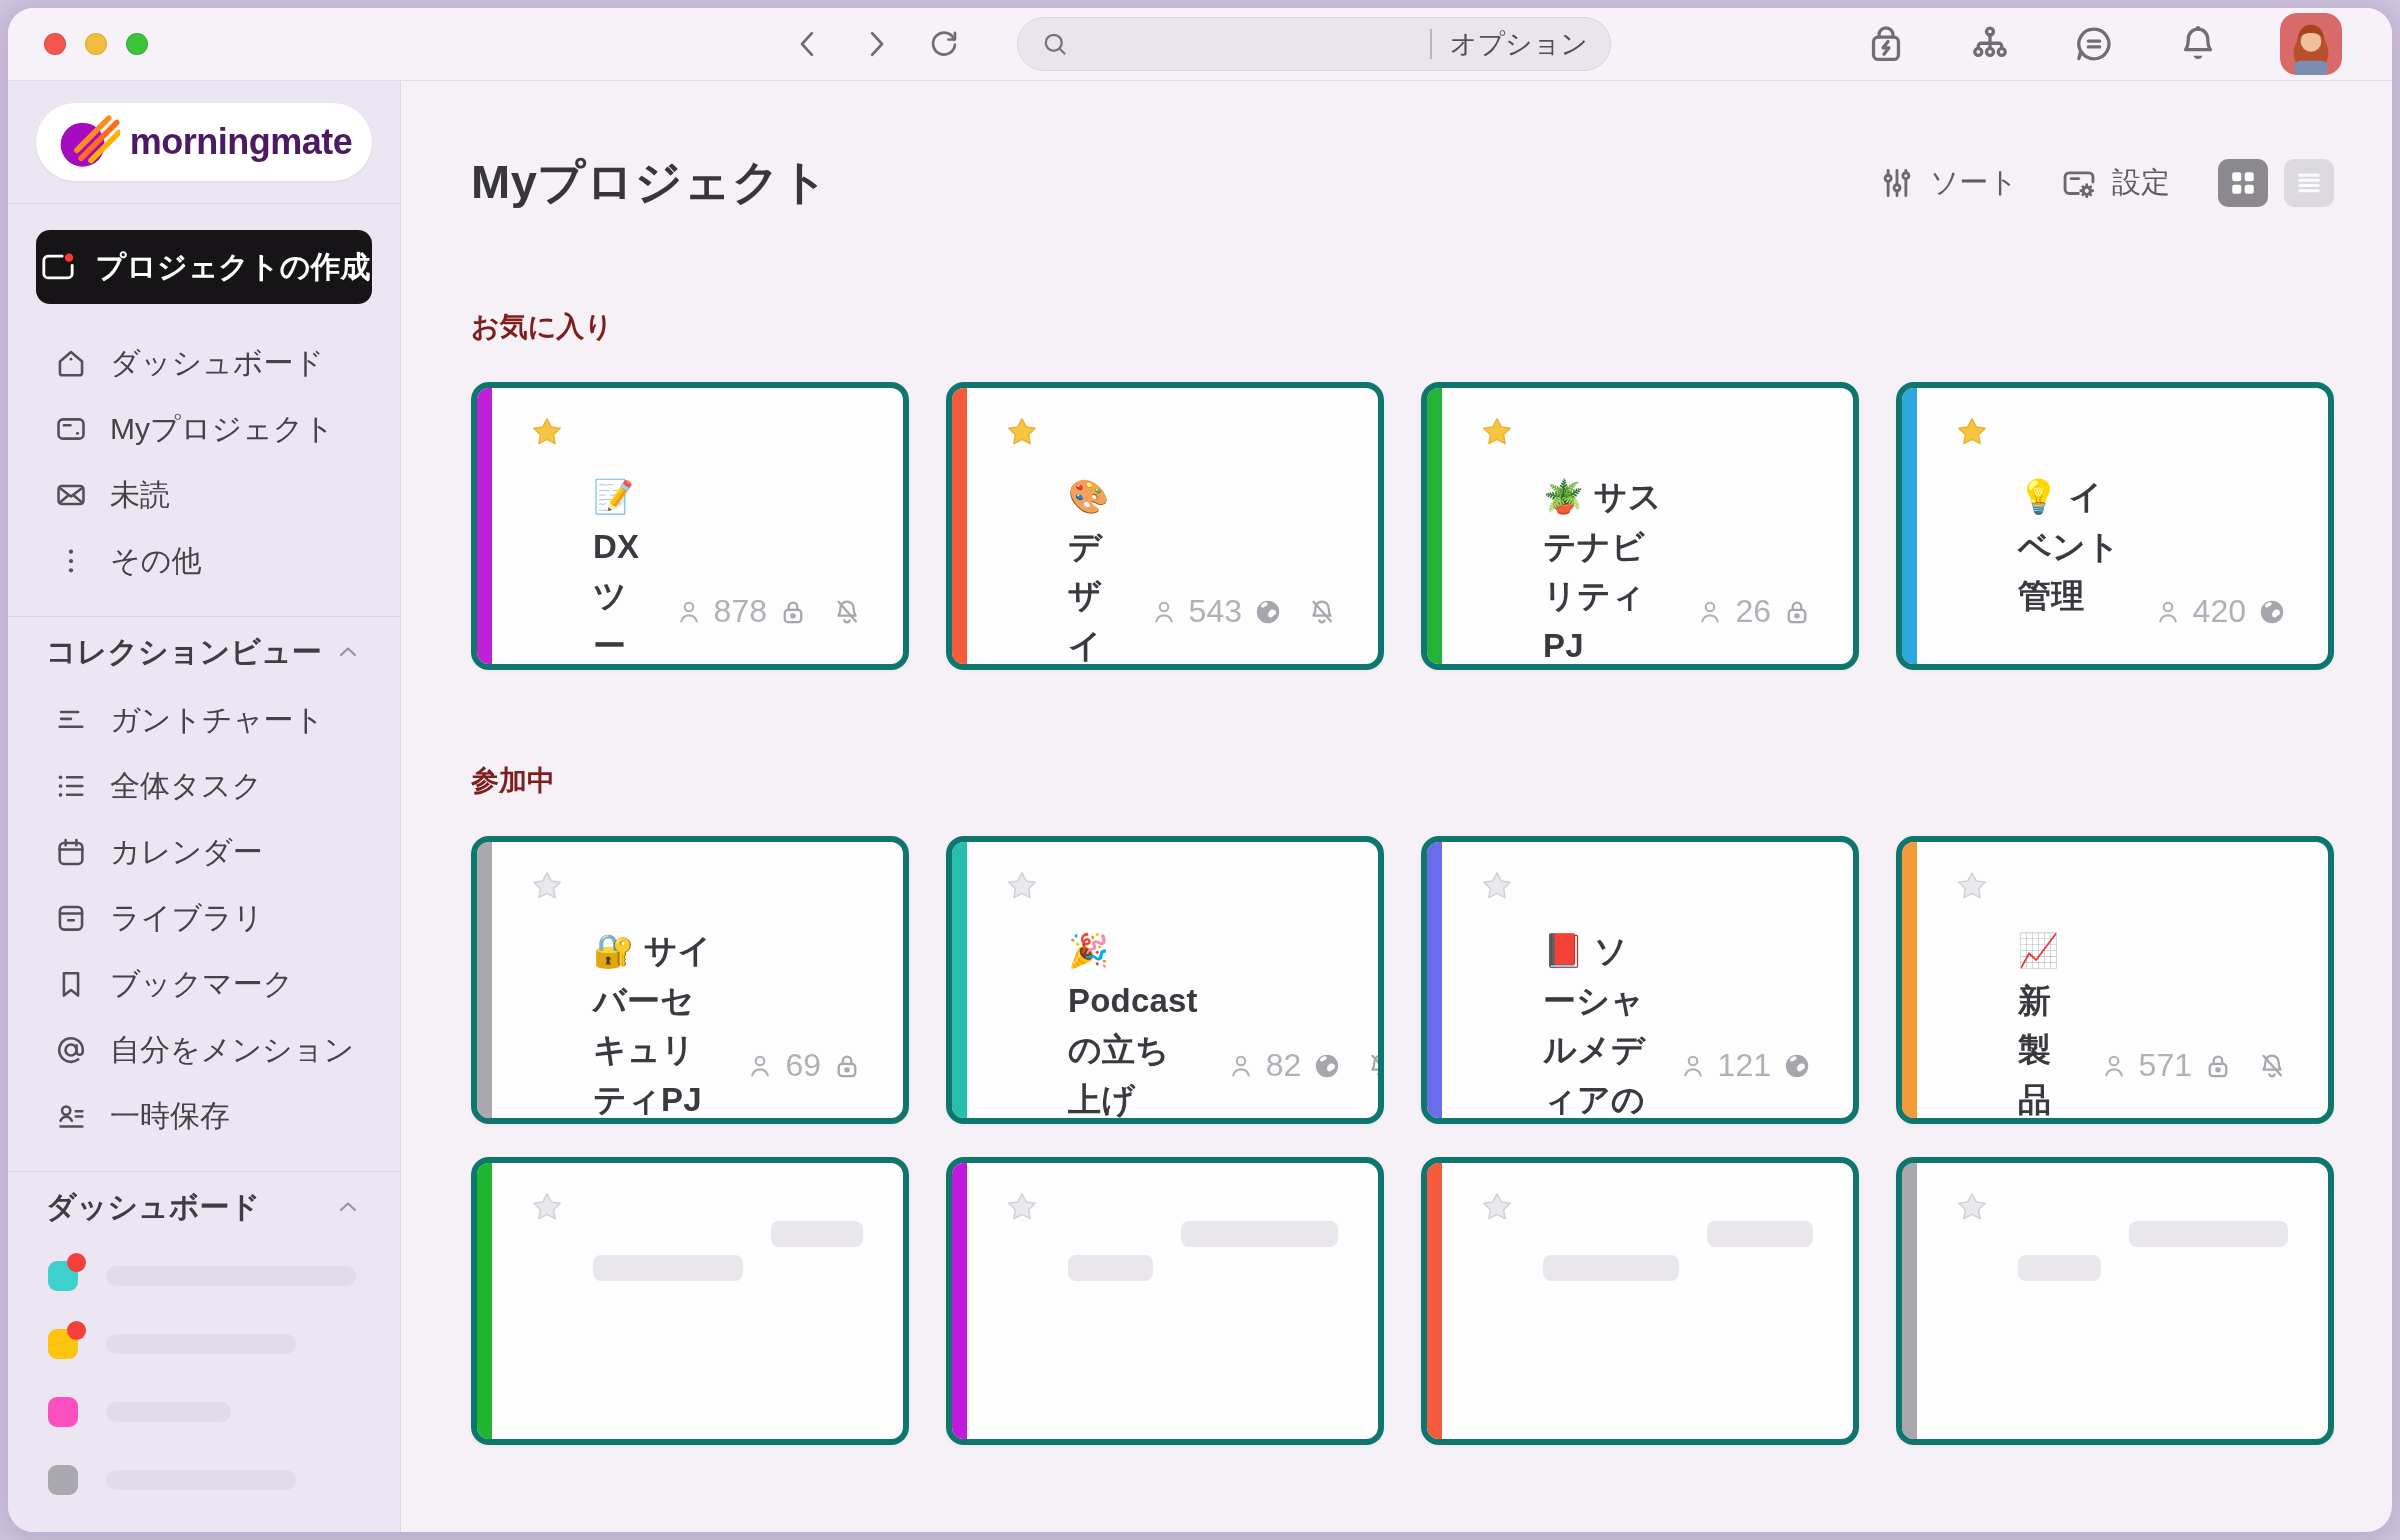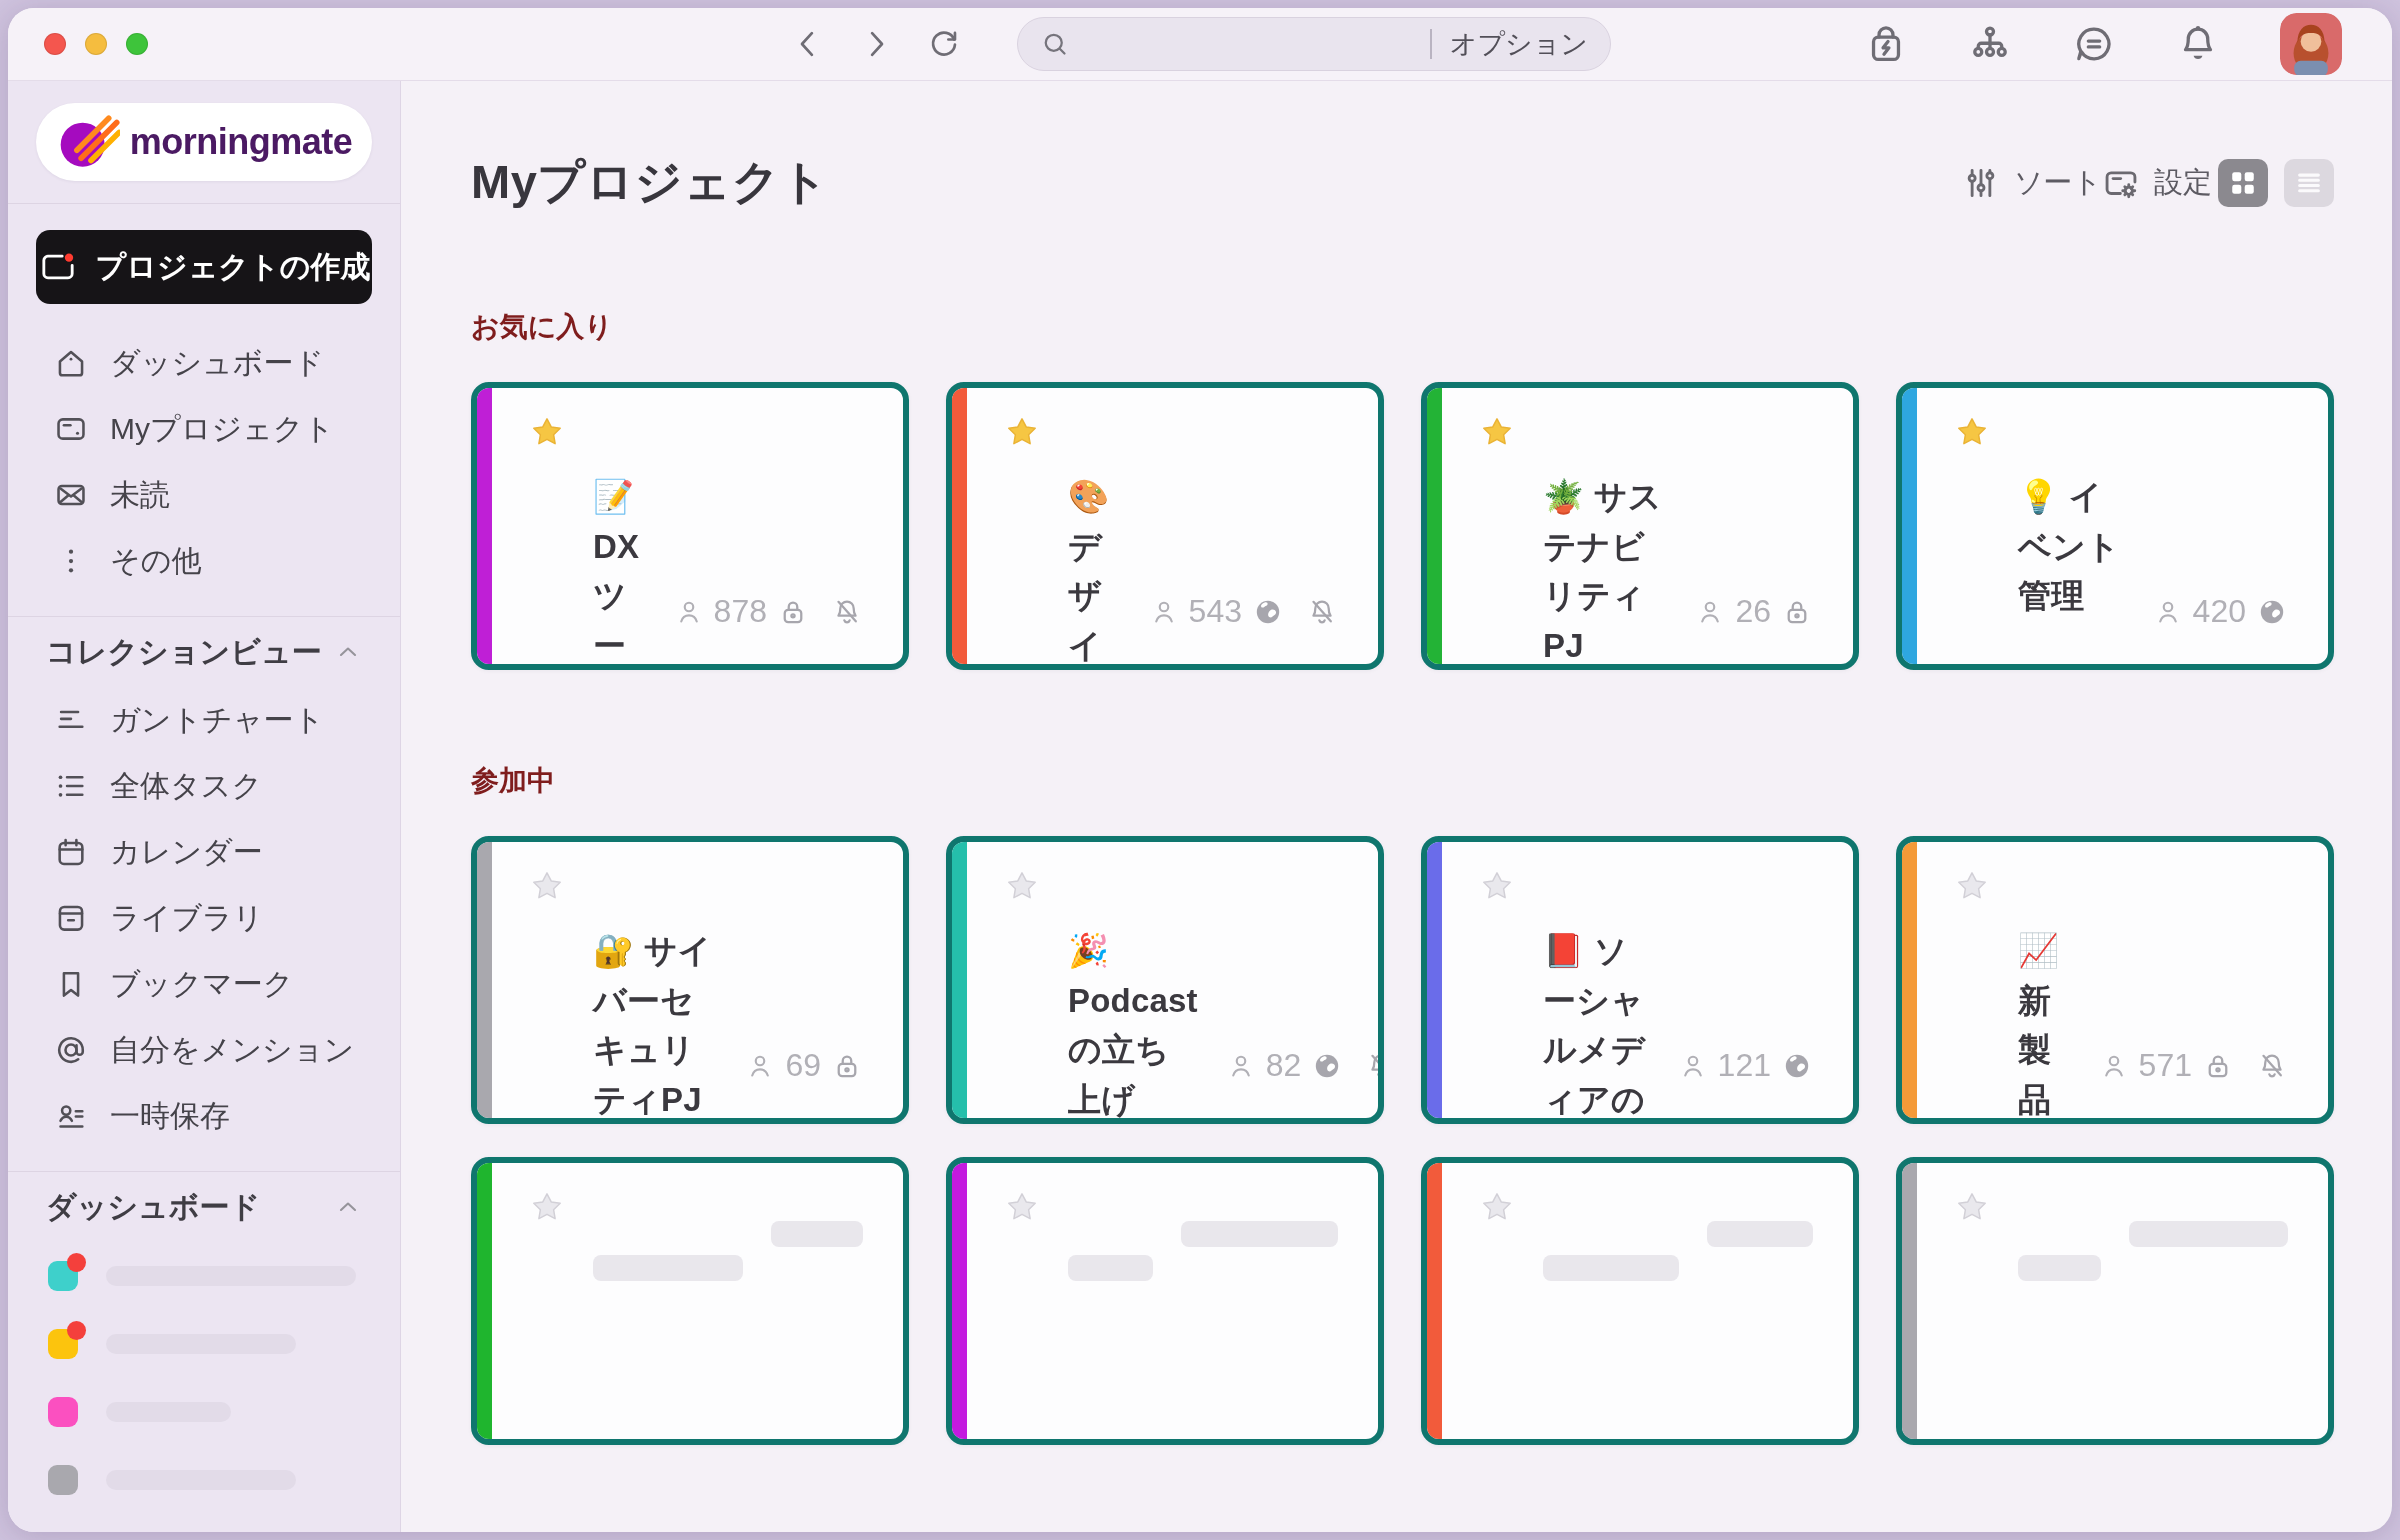--- a/index.html
+++ b/index.html
@@ -92,21 +92,21 @@
   .section-head svg { width:28px; height:28px; color:#96949b; }
   .activity-row { height:68px; display:flex; align-items:center; padding:0 28px 0 40px; gap:28px; }
   .chip { width:30px; height:30px; border-radius:9px; position:relative; flex:none; }
   .chip .dot { position:absolute; right:-8px; top:-8px; width:19px; height:19px; border-radius:50%; background:#f4403c; }
   .act-bar { height:20px; border-radius:10px; background:#e2dbe8; }
 
   
   .main { flex:1; padding:70px 58px 0 70px; overflow:hidden; }
   .main-header { display:flex; align-items:center; }
   h1 { font-size:47px; font-weight:800; color:#38363d; letter-spacing:.5px; }
-  .controls { margin-left:auto; display:flex; align-items:center; color:#5d5b63; }
+  .controls { margin-left:auto; display:flex; align-items:center; gap:42px; color:#5d5b63; }
   .control { display:flex; gap:14px; align-items:center; font-size:29px; cursor:pointer; white-space:nowrap; }
   .control svg { width:38px; height:38px; color:#6b6970; }
   .view-buttons { display:flex; gap:16px; margin-left:6px; }
   .view-btn { width:50px; height:48px; border-radius:10px; display:flex; align-items:center; justify-content:center; cursor:pointer; }
   .view-btn svg { width:34px; height:34px; }
   .view-btn.active { background:#8b898f; color:#fff; }
   .view-btn.inactive { background:#dcd8df; color:#fbfafc; }
 
   .section-title { font-size:28px; font-weight:600; color:#7f1d1d; margin:94px 0 36px; }
   .cards-grid { display:grid; grid-template-columns:repeat(4,1fr); gap:33px 37px; }

